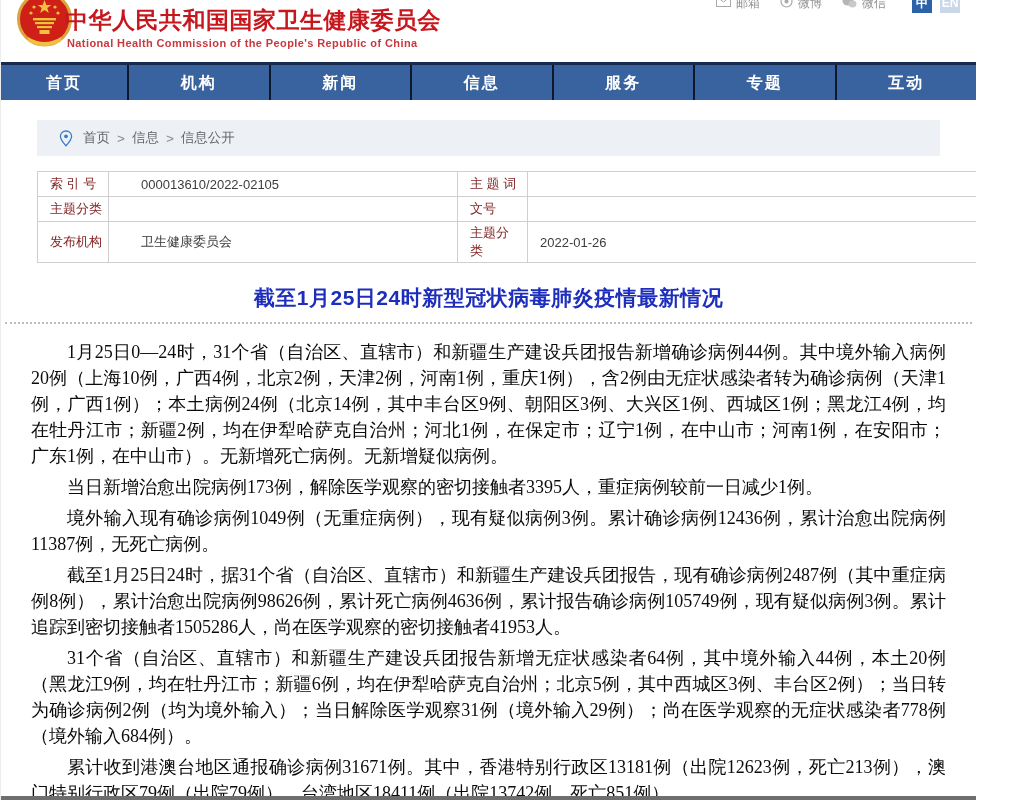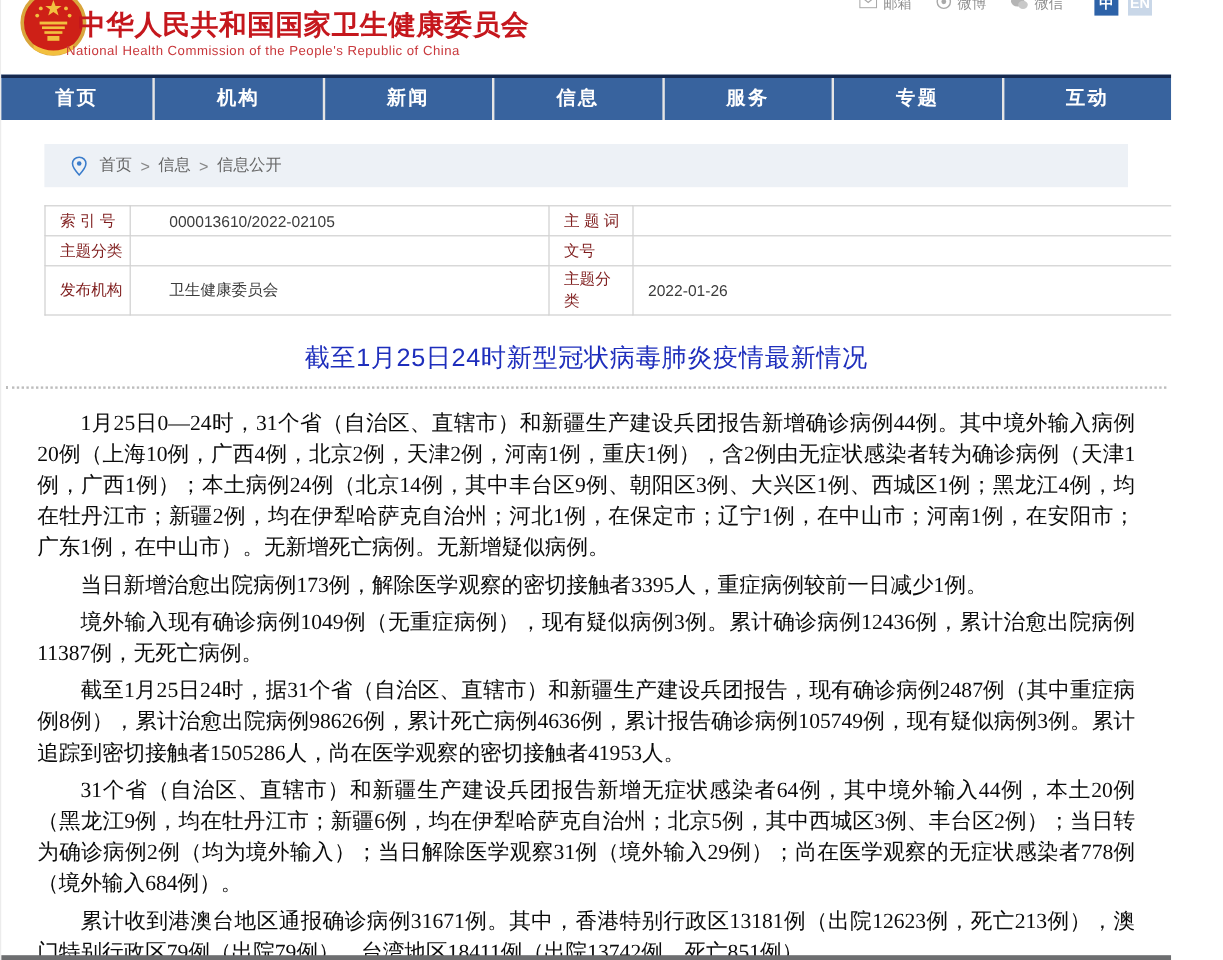--- a/index.html
+++ b/index.html
@@ -12,21 +12,21 @@
 
   
   .site-header { position:relative; height:62px; background:#fff; }
   .logo-group { position:absolute; left:15px; top:0; height:62px; width:480px; display:block; }
   .emblem { position:absolute; left:0; top:-7px; width:57px; height:60px; }
   .site-title {
     position:absolute; left:49px; top:5px; font-size:23px; font-weight:bold;
     color:#c5171d; letter-spacing:0.5px; white-space:nowrap;
   }
   .site-subtitle {
-    position:absolute; left:39px; top:37px; font-size:11px; font-weight:normal;
+    position:absolute; left:51px; top:37px; font-size:11px; font-weight:bold;
     color:#c9383c; letter-spacing:0.4px; white-space:nowrap;
   }
   .top-utils {
     position:absolute; top:-8px; right:16px; height:22px;
     display:flex; align-items:center; gap:20px;
     color:#8f8f8f; font-size:12px;
   }
   .util-item { display:flex; align-items:center; gap:5px; cursor:pointer; }
   .lang-btn {
     width:20px; height:19px; display:flex; align-items:center; justify-content:center;
@@ -36,21 +36,21 @@
   .lang-en { background:#c9d7e8; margin-left:-12px; }
 
   
   .main-nav {
     display:flex; height:38px; background:#38639e;
     border-top:3px solid #16294e;
   }
   .nav-item {
     flex:1; text-align:center; line-height:35px; color:#fff;
     font-size:16px; font-weight:bold; text-decoration:none;
-    border-left:2px solid #e5e5e5; cursor:pointer; letter-spacing:2px;
+    border-left:2px solid #0f172a; cursor:pointer; letter-spacing:2px;
   }
   .nav-item:first-child { border-left:none; flex:0 0 126px; }
 
   
   .breadcrumb-bar {
     margin:20px 36px 0 36px; height:36px; background:#edf1f6;
     display:flex; align-items:center; padding-left:22px;
     font-size:13.5px; color:#666;
   }
   .breadcrumb-bar .pin { margin-right:10px; display:flex; align-items:center; }
@@ -64,21 +64,21 @@
   }
   .meta-table td { border:1px solid #cfcfcf; height:25px; padding:2px 6px 2px 12px; background:#fff; }
   .meta-table .c1 { width:71px; }
   .meta-table .c2 { width:349px;padding-left:32px; }
   .meta-table .c3 { width:70px; }
   .meta-table .c4 { width:457px; }
   .meta-table .lab { color:#7f1d1d; }
 
   
   .article-title {
-    margin-top:21px; text-align:center; font-size:21px; font-weight:normal;
+    margin-top:21px; text-align:center; font-size:21px; font-weight:bold;
     color:#1e2ebc; letter-spacing:0.5px;
   }
   .dotted-divider { margin:10px 4px 0 4px; border-top:2px dotted #bdbdbd; height:0; }
   .article-body {
     margin:15px 30px 0 30px;
     font-family:"Liberation Serif","DejaVu Serif",serif;
     font-size:18px; line-height:26px; color:#0b0b0b; text-align:justify;
   }
   .article-body p { text-indent:2em; margin:0 0 5px 0; }
   .article-note {

